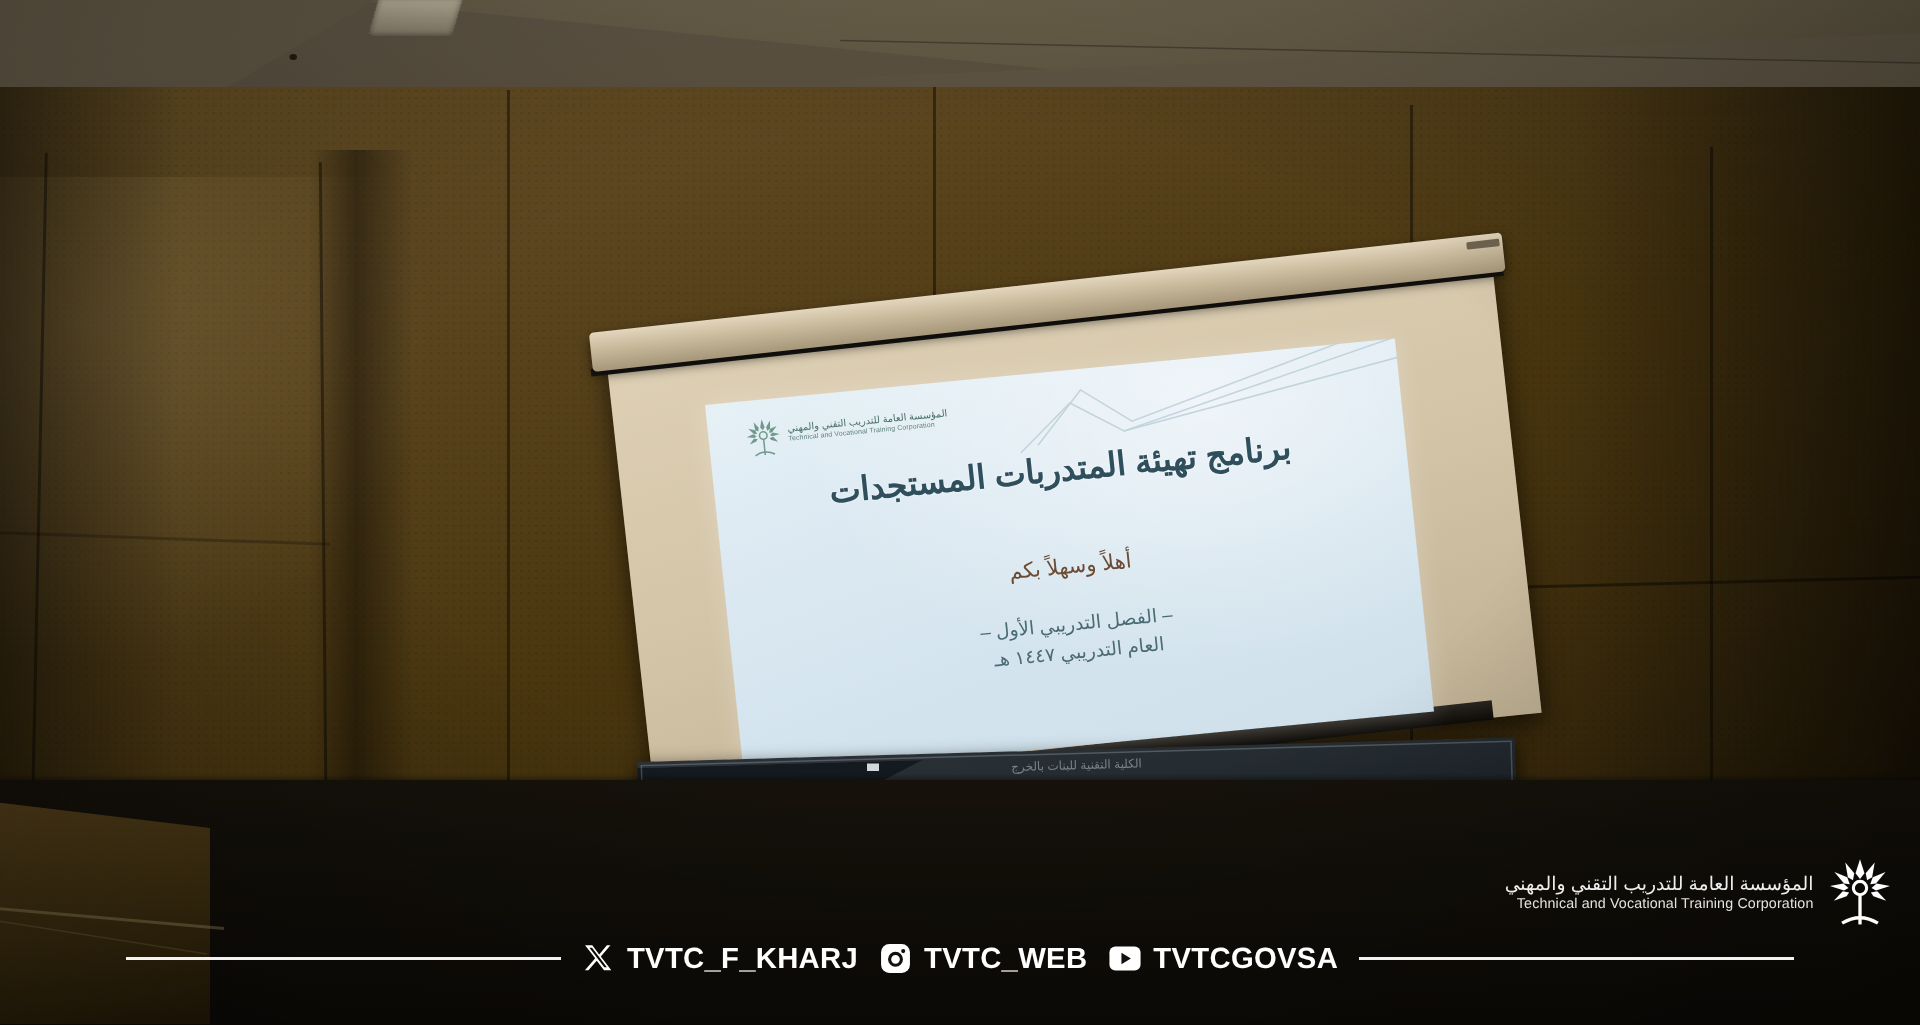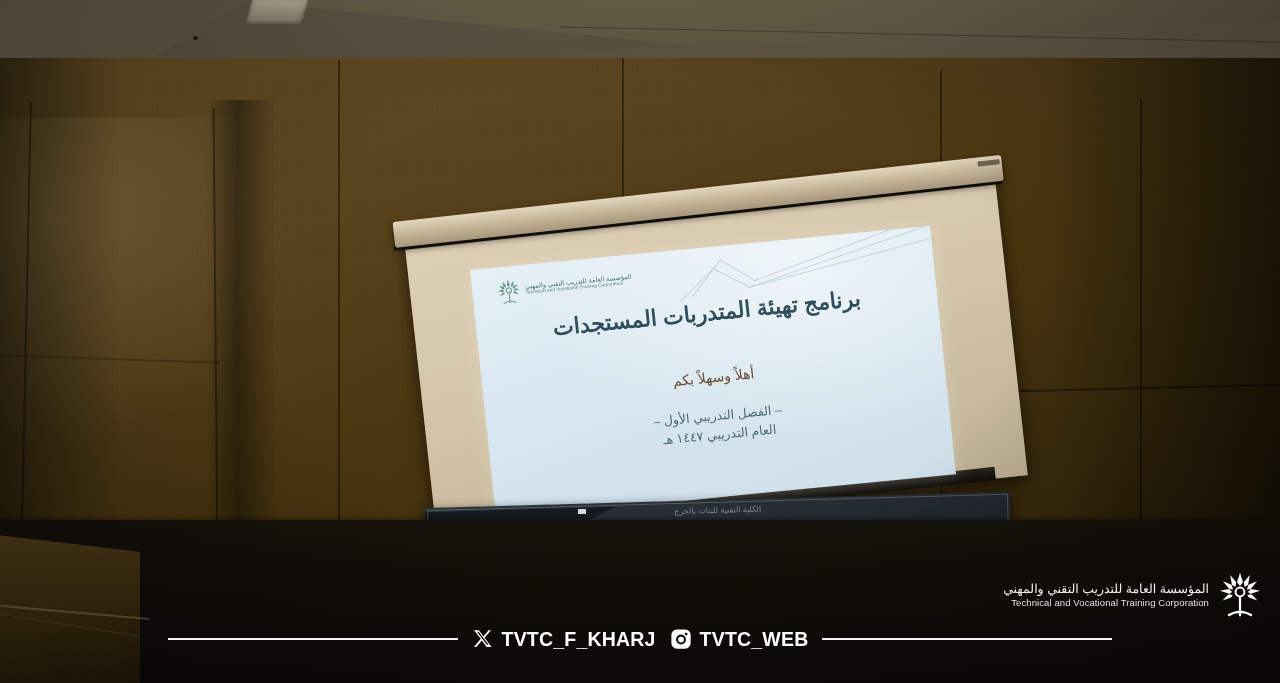--- a/index.html
+++ b/index.html
@@ -374,19 +374,26 @@
 
       <div class="social-item">
         <svg class="social-icon" viewBox="0 0 24 24">
           <rect x="1.5" y="1.5" width="21" height="21" rx="6" fill="#fff"></rect>
           <circle cx="12" cy="12.6" r="4.3" fill="none" stroke="#141210" stroke-width="2.3"></circle>
           <circle cx="17.6" cy="6.6" r="1.5" fill="#141210"></circle>
         </svg>
         <span class="social-label">TVTC_WEB</span>
       </div>
 
+      <div class="social-item">
+        <svg class="social-icon" viewBox="0 0 28 22">
+          <rect x="0.8" y="0.8" width="26.4" height="20.4" rx="5" fill="#fff"></rect>
+          <path d="M11 6.2 L19 11 L11 15.8 Z" fill="#141210"></path>
+        </svg>
+        <span class="social-label">TVTCGOVSA</span>
+      </div>
 
 
     </div>
     <div class="rule rule-right"></div>
   </div>
 
 </div>
 
 </body></html>

